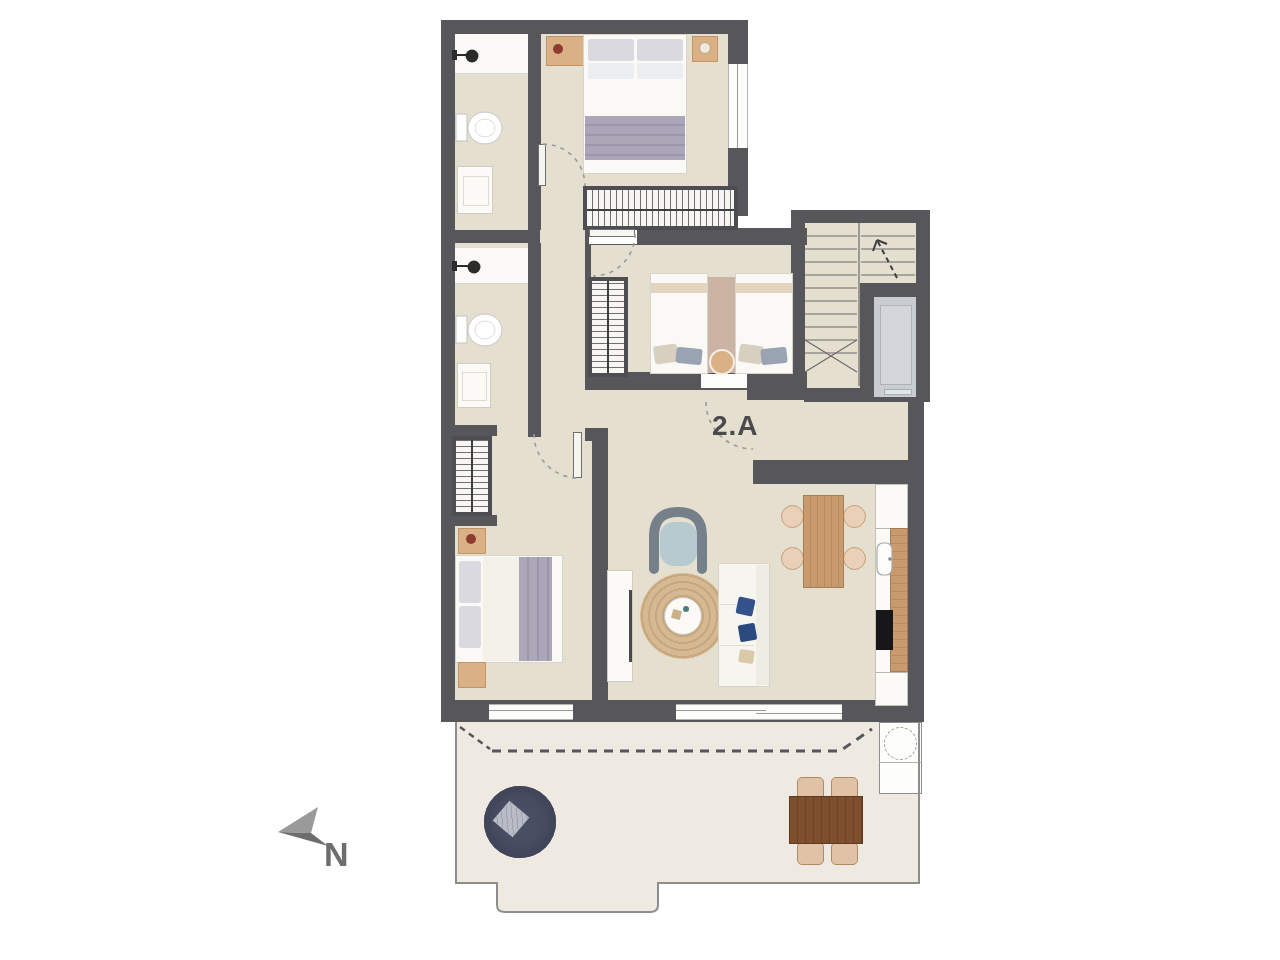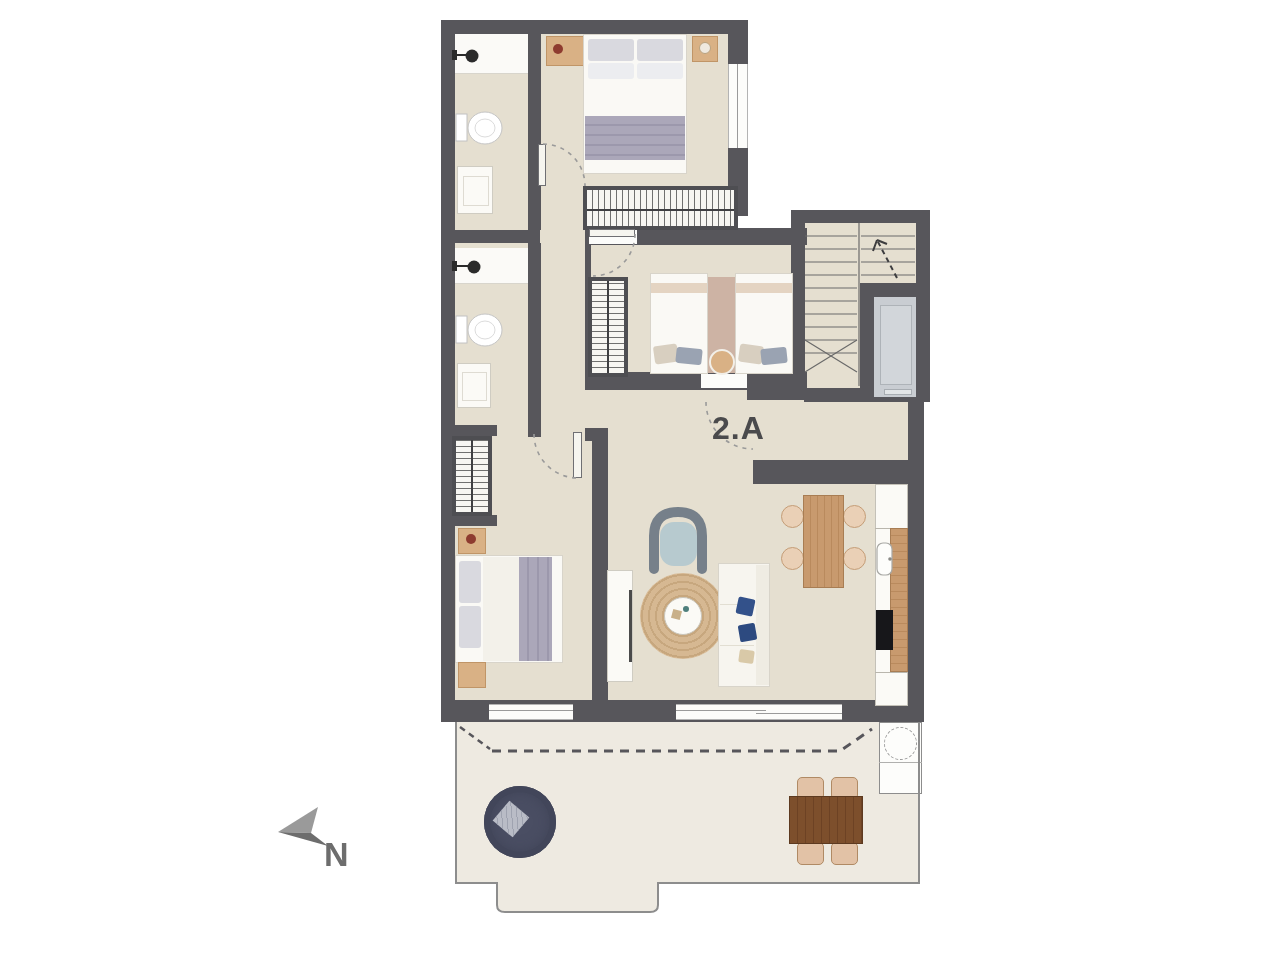--- a/index.html
+++ b/index.html
@@ -235,16 +235,16 @@
       <rect x="660" y="522" width="37" height="44" rx="14" fill="#b7cacf"></rect>
       <path d="M654,569 V536 Q654,512 678,512 Q702,512 702,536 V569" fill="none" stroke="#76808a" stroke-width="10" stroke-linecap="round"></path>
     </g>
 
     <g>
       <polygon points="278,832 318,807 311,833" fill="#9a9a9a"></polygon>
       <polygon points="278,832 311,833 328,846" fill="#6d6d6d"></polygon>
     </g>
   </svg>
 
-  <div class="lbl" style="left:712px;top:410px;font-size:32px;letter-spacing:1px;">2.A</div>
+  <div class="lbl" style="left:712px;top:410px;font-size:28px;letter-spacing:1px;">2.A</div>
   <div class="lbl" style="left:324px;top:835px;font-size:34px;color:#6d6d6d;">N</div>
 
 </div>
 
 </body></html>

